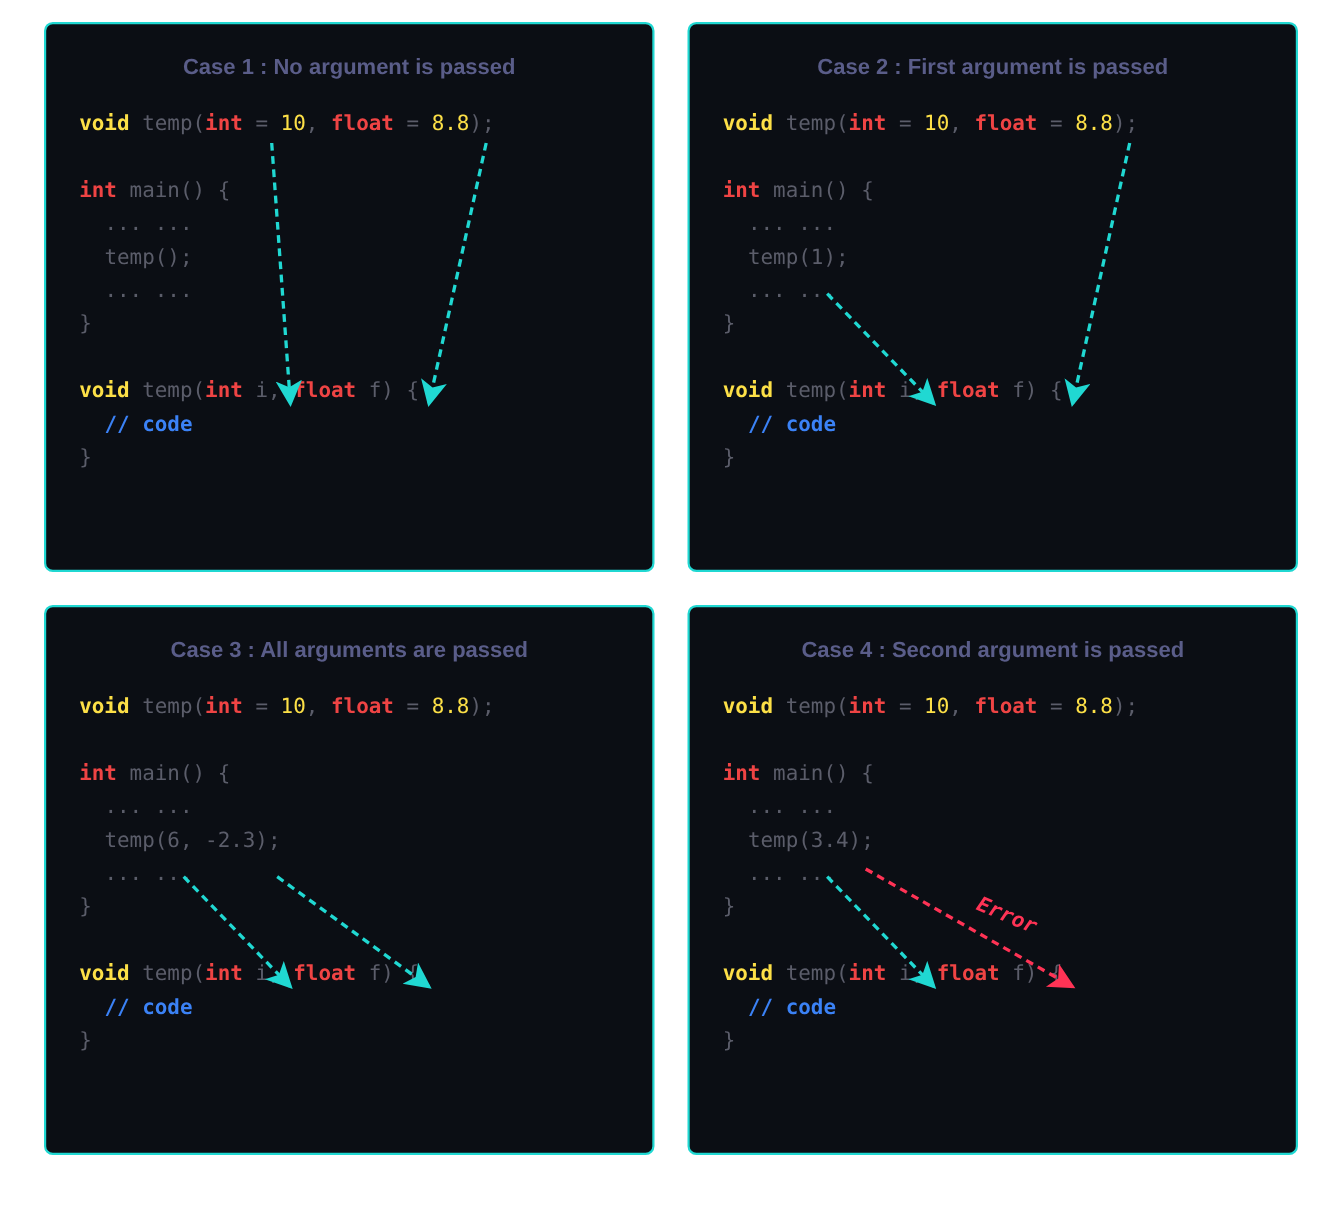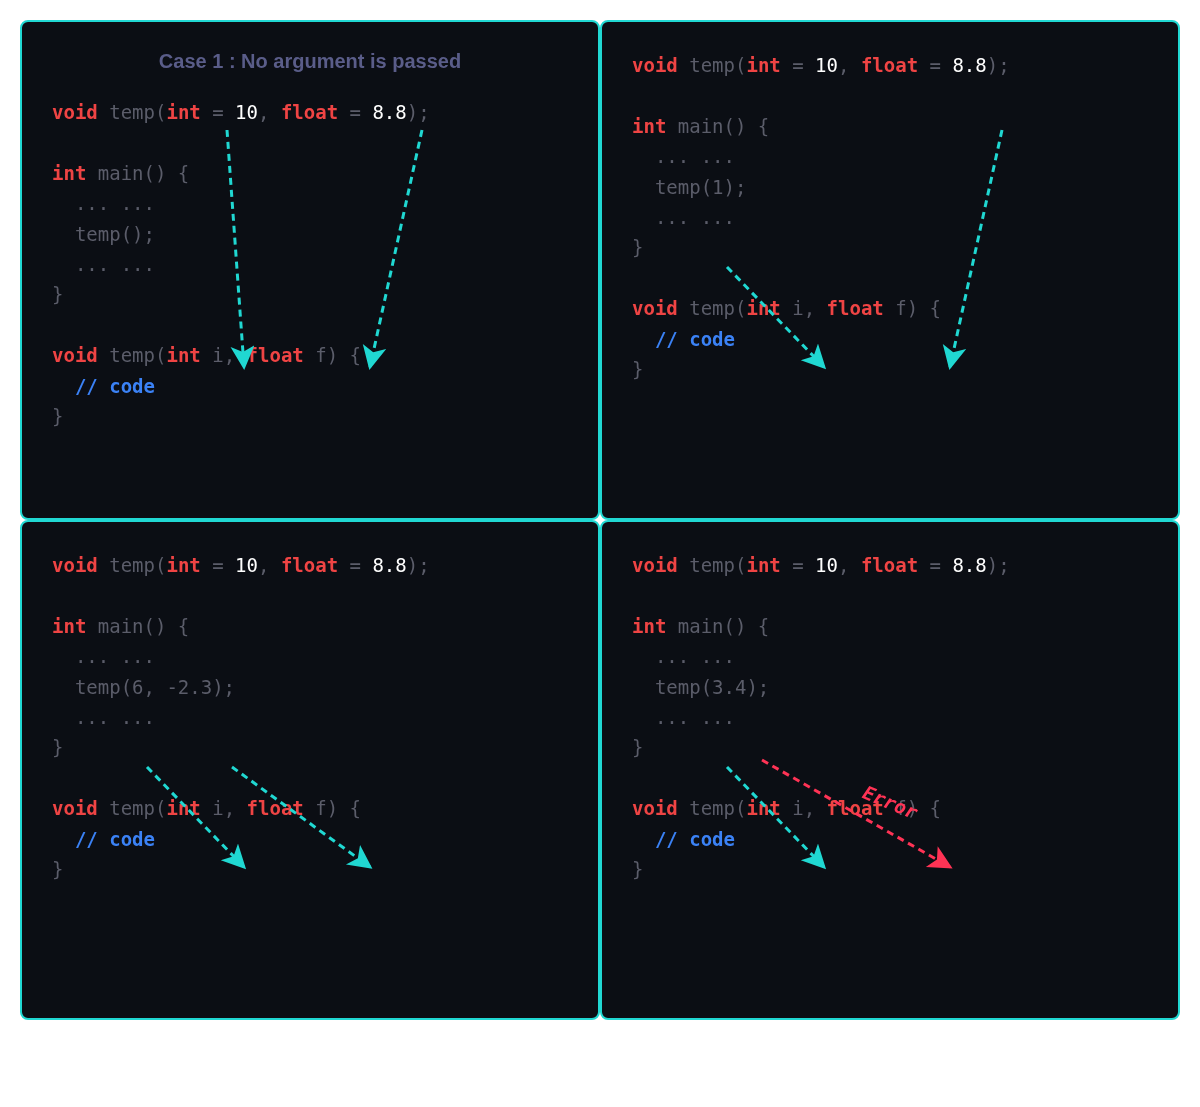--- a/index.html
+++ b/index.html
@@ -9,20 +9,22 @@
     }
     body {
       background: #ffffff;
       font-family: 'Menlo', 'Consolas', monospace;
       padding: 20px;
       width: 1200px;
     }
     .grid {
       display: grid;
       grid-template-columns: 1fr 1fr;
+      gap: 30px;
+      margin-left: 20px;
     }
     .panel {
       background: #0b0e14;
       border: 2px solid #20d8d2;
       border-radius: 8px;
       padding: 28px 30px 30px 30px;
       position: relative;
       height: 500px;
     }
     .case-title {
@@ -33,23 +35,23 @@
       margin-bottom: 24px;
       font-family: 'Helvetica Neue', Arial, sans-serif;
     }
     .code {
       font-family: 'Menlo', 'Consolas', monospace;
       font-size: 19px;
       line-height: 1.6;
       white-space: pre;
       color: #5b5d6a;
     }
-    .kw-void { color: #ef4444; font-weight: bold; }
+    .kw-void { color: #fde047; font-weight: bold; }
     .kw-type { color: #ef4444; font-weight: bold; }
-    .num { color: #ffffff; }
+    .num { color: #fde047; }
     .comment-slash { color: #3b82f6; font-weight: bold; }
     .arrow-wrap {
       position: absolute;
       top: 0;
       left: 0;
       width: 100%;
       height: 100%;
       pointer-events: none;
     }
     .error-label {
@@ -89,20 +91,21 @@
       <defs>
         <marker id="ah-0-1" markerWidth="10" markerHeight="10" refX="7" refY="4" orient="auto" markerUnits="strokeWidth">
           <path d="M0,0 L8,4 L0,8 L2,4 Z" fill="#20d8d2"></path>
         </marker>
       </defs>
       <line x1="400" y1="108" x2="348" y2="345" stroke="#20d8d2" stroke-width="3" stroke-dasharray="7,5" marker-end="url(#ah-0-1)"></line>
     </svg>
 
   </div>
   <div class="panel">
+    <div class="case-title">Case 2 : First argument is passed</div>
     <div class="code"><span class="kw-void">void</span> <span>temp</span>(<span class="kw-type">int</span> = <span class="num">10</span>, <span class="kw-type">float</span> = <span class="num">8.8</span>);
 
 <span class="kw-type">int</span> <span>main</span>() {
   <span>... ...</span>
   <span>temp(1);</span>
   <span>... ...</span>
 }
 
 <span class="kw-void">void</span> <span>temp</span>(<span class="kw-type">int</span> <span>i</span>, <span class="kw-type">float</span> <span>f</span>) {
   <span class="comment-slash">// code</span>
@@ -118,20 +121,21 @@
       <defs>
         <marker id="ah-1-1" markerWidth="10" markerHeight="10" refX="7" refY="4" orient="auto" markerUnits="strokeWidth">
           <path d="M0,0 L8,4 L0,8 L2,4 Z" fill="#20d8d2"></path>
         </marker>
       </defs>
       <line x1="400" y1="108" x2="348" y2="345" stroke="#20d8d2" stroke-width="3" stroke-dasharray="7,5" marker-end="url(#ah-1-1)"></line>
     </svg>
 
   </div>
   <div class="panel">
+    <div class="case-title">Case 3 : All arguments are passed</div>
     <div class="code"><span class="kw-void">void</span> <span>temp</span>(<span class="kw-type">int</span> = <span class="num">10</span>, <span class="kw-type">float</span> = <span class="num">8.8</span>);
 
 <span class="kw-type">int</span> <span>main</span>() {
   <span>... ...</span>
   <span>temp(6, -2.3);</span>
   <span>... ...</span>
 }
 
 <span class="kw-void">void</span> <span>temp</span>(<span class="kw-type">int</span> <span>i</span>, <span class="kw-type">float</span> <span>f</span>) {
   <span class="comment-slash">// code</span>
@@ -147,20 +151,21 @@
       <defs>
         <marker id="ah-2-1" markerWidth="10" markerHeight="10" refX="7" refY="4" orient="auto" markerUnits="strokeWidth">
           <path d="M0,0 L8,4 L0,8 L2,4 Z" fill="#20d8d2"></path>
         </marker>
       </defs>
       <line x1="210" y1="245" x2="348" y2="345" stroke="#20d8d2" stroke-width="3" stroke-dasharray="7,5" marker-end="url(#ah-2-1)"></line>
     </svg>
 
   </div>
   <div class="panel">
+    <div class="case-title">Case 4 : Second argument is passed</div>
     <div class="code"><span class="kw-void">void</span> <span>temp</span>(<span class="kw-type">int</span> = <span class="num">10</span>, <span class="kw-type">float</span> = <span class="num">8.8</span>);
 
 <span class="kw-type">int</span> <span>main</span>() {
   <span>... ...</span>
   <span>temp(3.4);</span>
   <span>... ...</span>
 }
 
 <span class="kw-void">void</span> <span>temp</span>(<span class="kw-type">int</span> <span>i</span>, <span class="kw-type">float</span> <span>f</span>) {
   <span class="comment-slash">// code</span>

